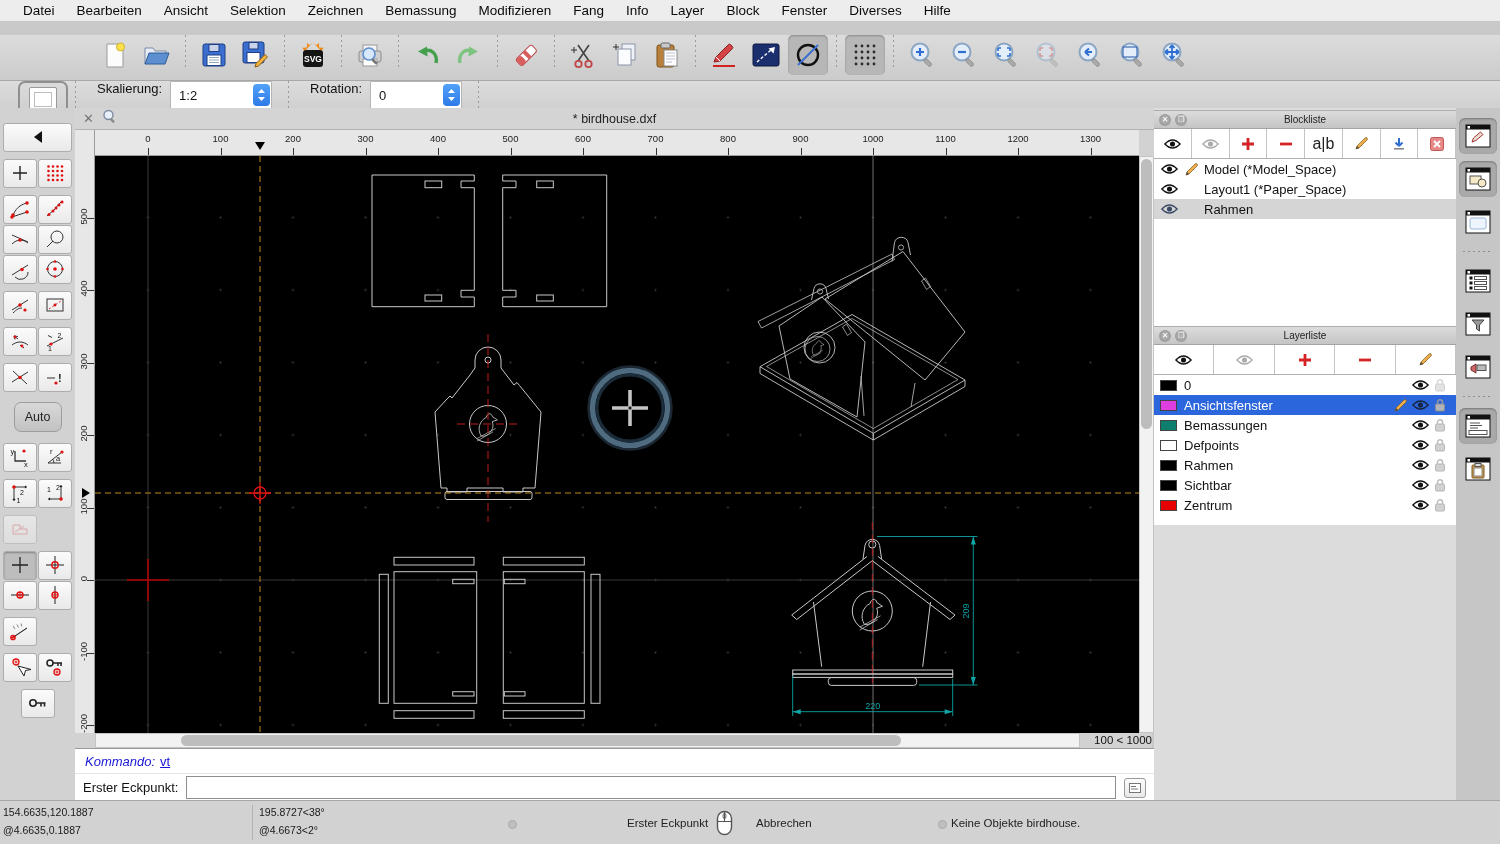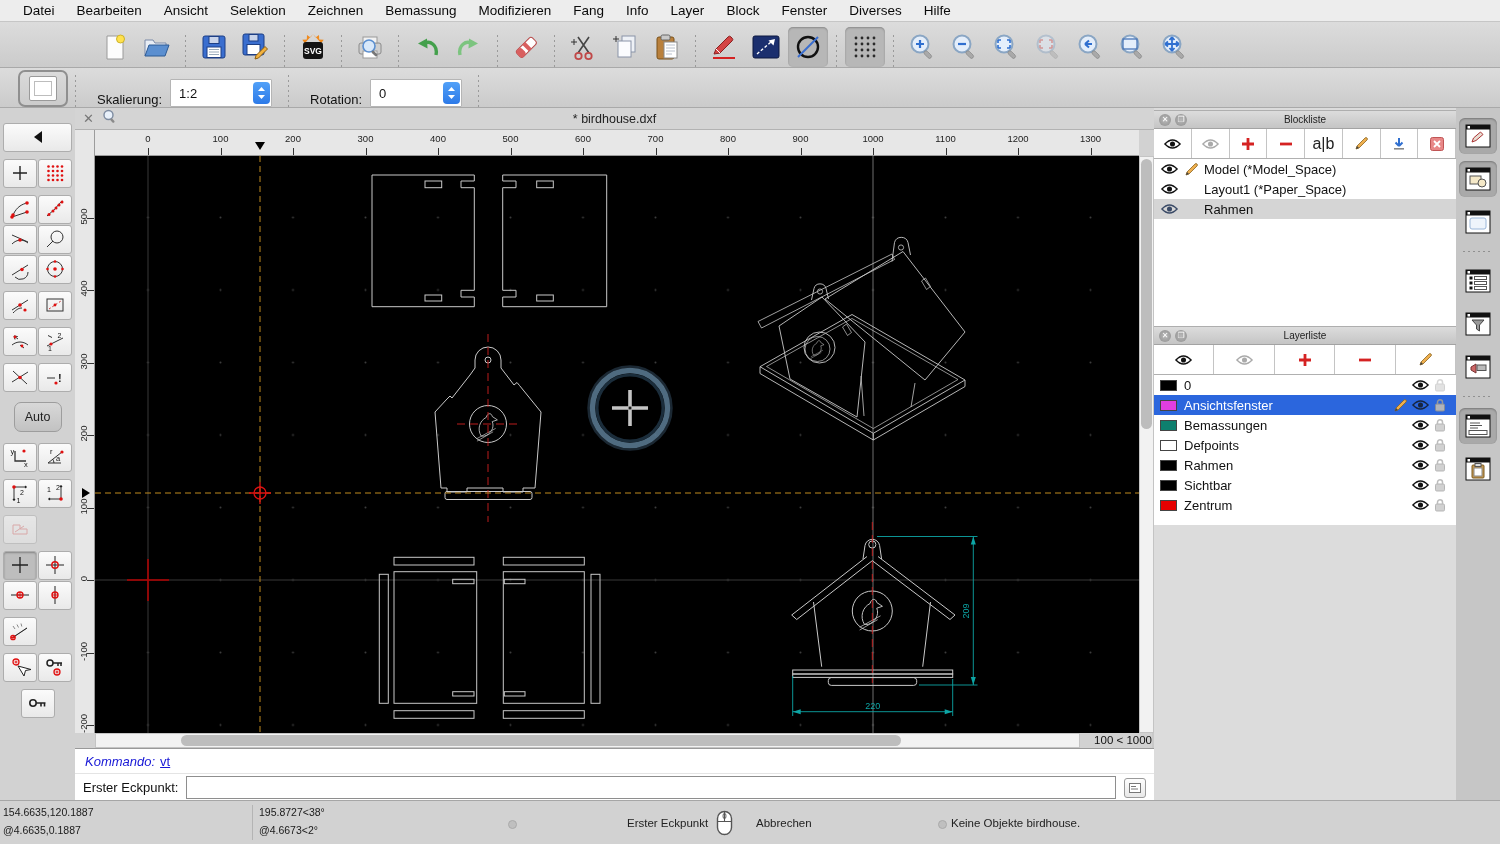--- a/index.html
+++ b/index.html
@@ -4,21 +4,21 @@
 <style>
   html,body{margin:0;padding:0;background:#666;}
   #app{position:relative;width:1500px;height:844px;background:#c9c9c9;overflow:hidden;
        font-family:"Liberation Sans",sans-serif;color:#111;-webkit-font-smoothing:antialiased;}
   .abs{position:absolute;}
   
   #menubar{left:0;top:0;width:1500px;height:22px;background:#ededed;border-bottom:1px solid #c6c6c6;
            display:flex;align-items:center;padding-left:12px;box-sizing:border-box;}
   .mitem{font-size:13.5px;padding:0 11px;color:#0a0a0a;white-space:nowrap;}
   
-  .toolbar{background:linear-gradient(#dcdcdc,#cbcbcb);border-bottom:1px solid #a9a9a9;display:flex;align-items:flex-end;box-sizing:border-box;}
+  .toolbar{background:linear-gradient(#dcdcdc,#cbcbcb);border-bottom:1px solid #a9a9a9;display:flex;align-items:flex-start;box-sizing:border-box;margin-top:13px;}
   #toolbar1{left:0;top:22px;width:1500px;height:46px;padding-left:94px;}
   #toolbar2{left:0;top:68px;width:1500px;height:40px;padding-left:18px;}
   .tbtn{width:40px;height:40px;display:flex;align-items:center;justify-content:center;border-radius:5px;margin:0 1px;}
   .tbtn.pressed{background:#b7b7b7;box-shadow:inset 0 1px 2px rgba(0,0,0,.25);}
   .tbtn.disabled{opacity:.45;}
   .ticon{display:flex;align-items:center;justify-content:center;}
   .tsep{width:1px;height:32px;margin:0 7px;background-image:repeating-linear-gradient(#9a9a9a 0 2px,transparent 2px 5px);}
   .optlabel{font-size:13px;margin:0 8px 0 14px;}
   .combo{display:flex;align-items:center;background:#fff;border:1px solid #b5b5b5;border-radius:1px;height:28px;box-sizing:border-box;}
   .combo .cval{flex:1;font-size:13px;padding-left:8px;}

